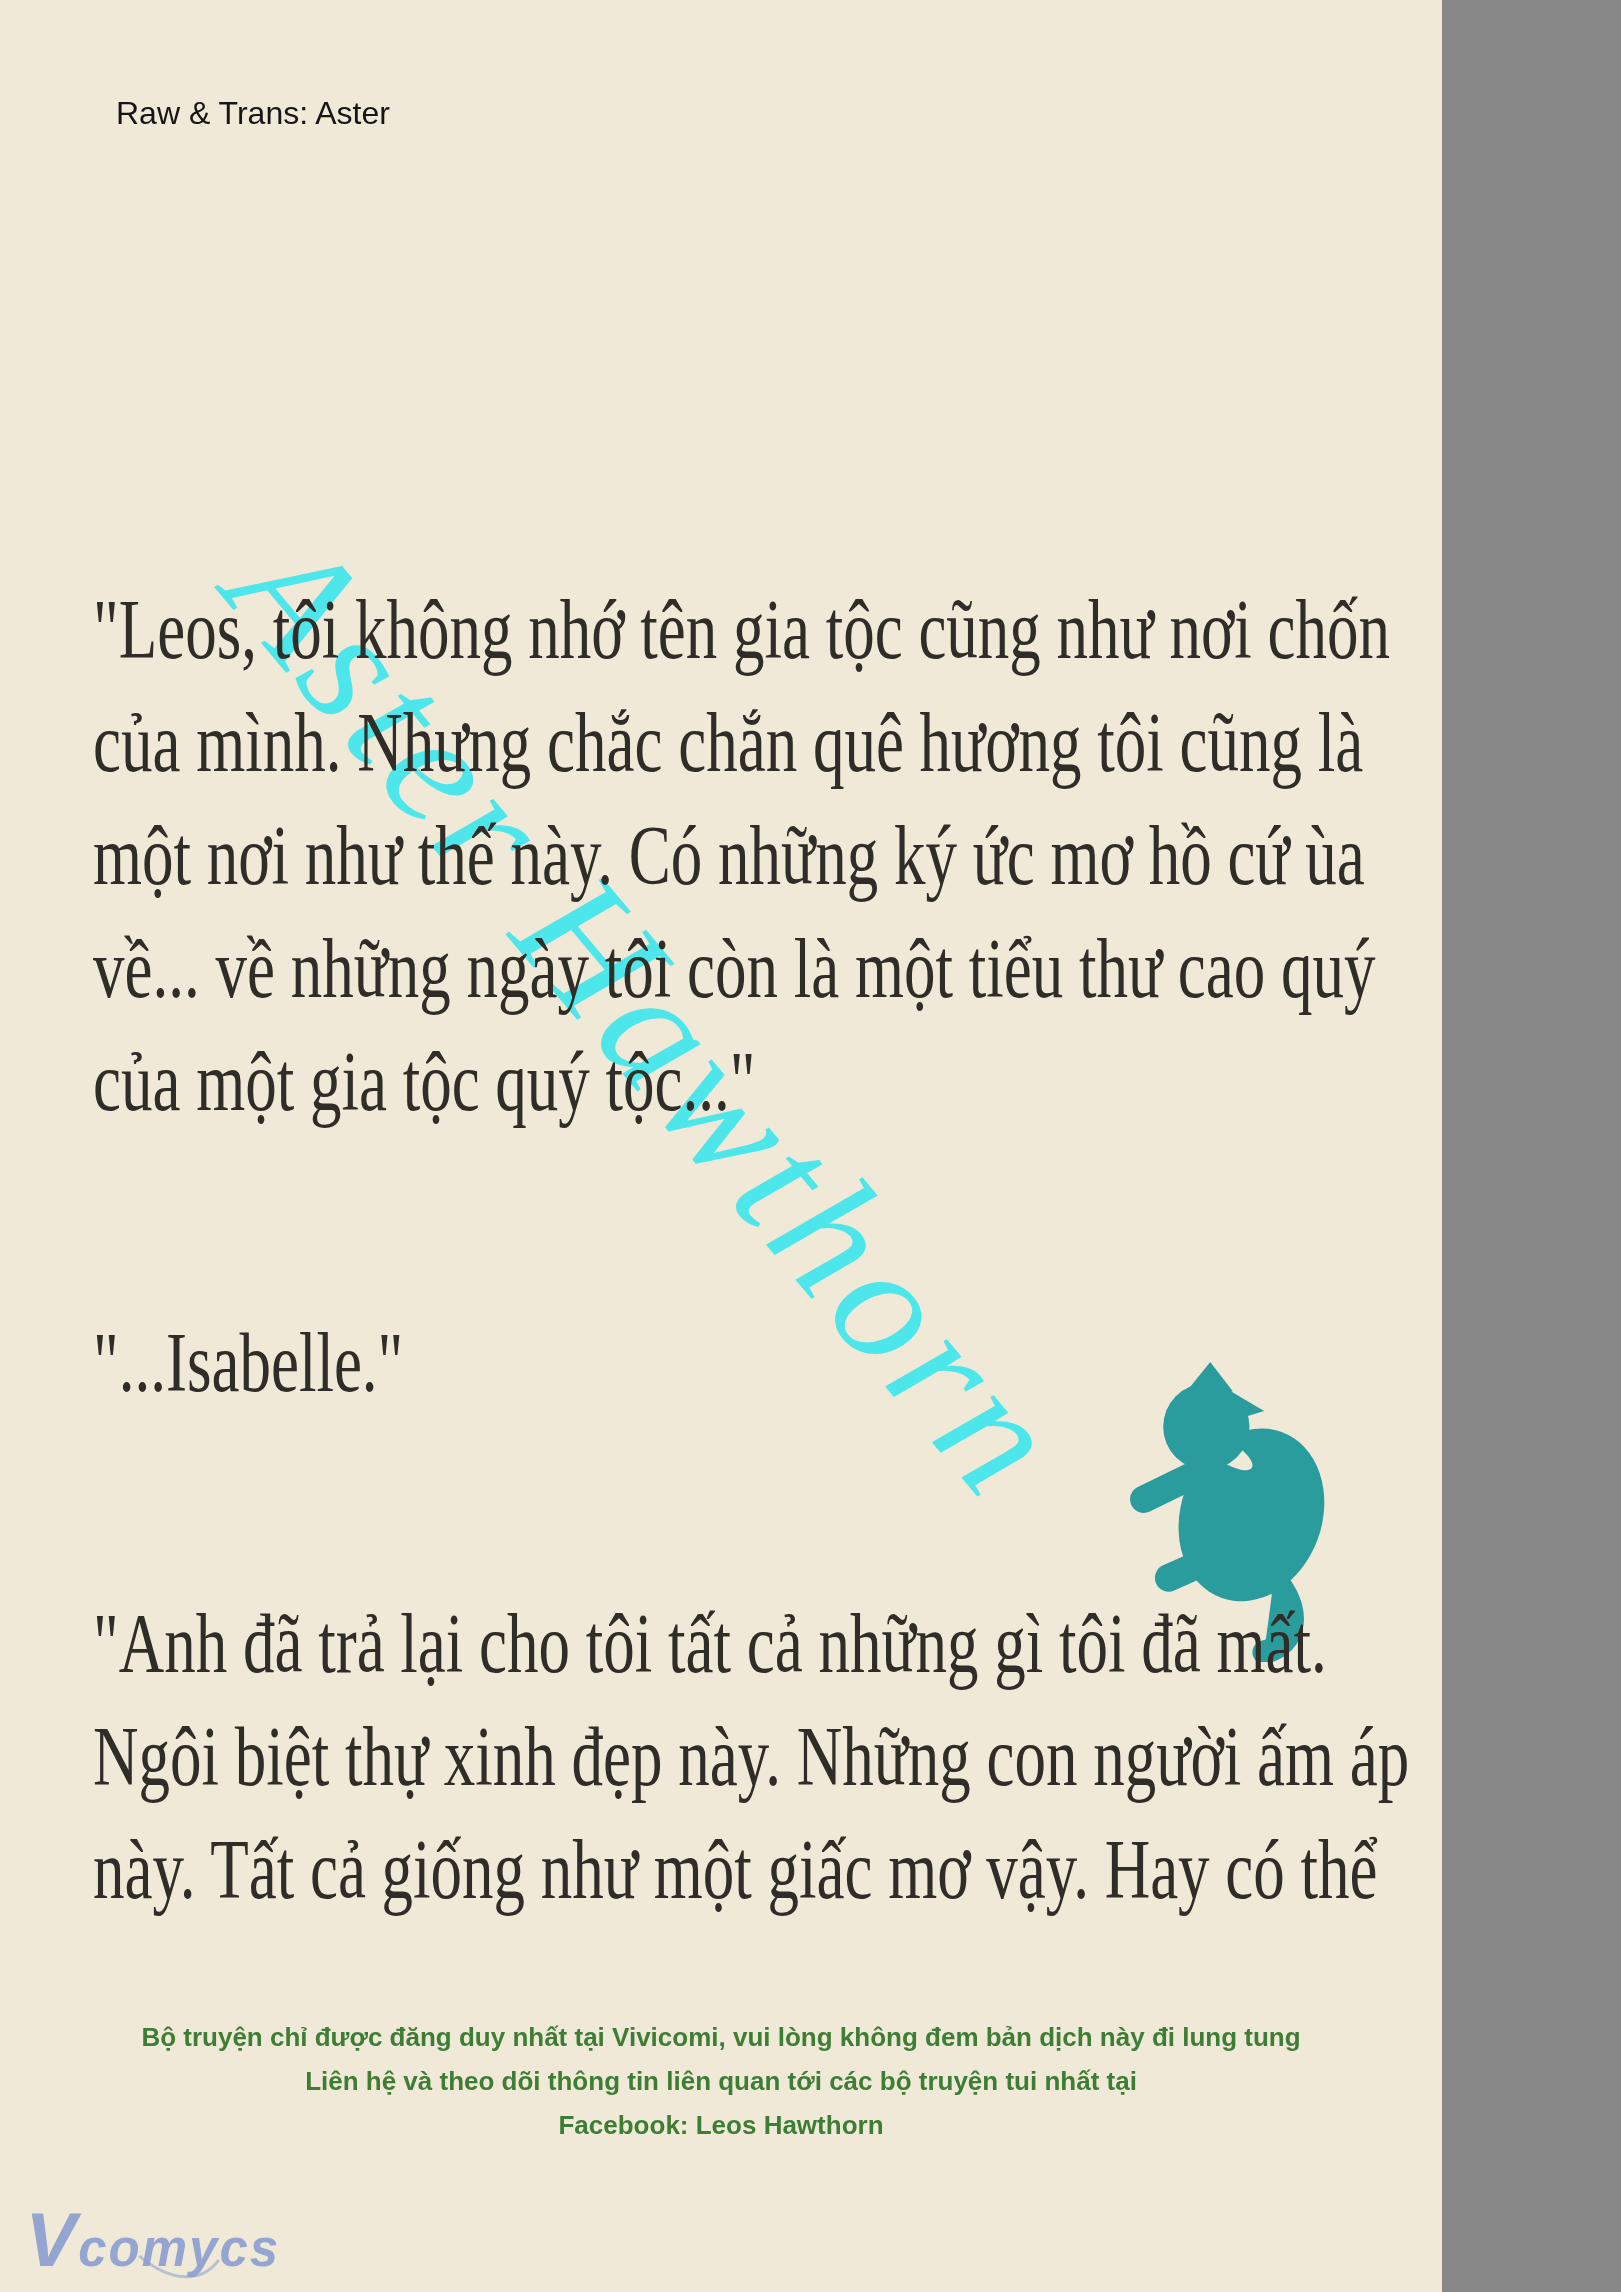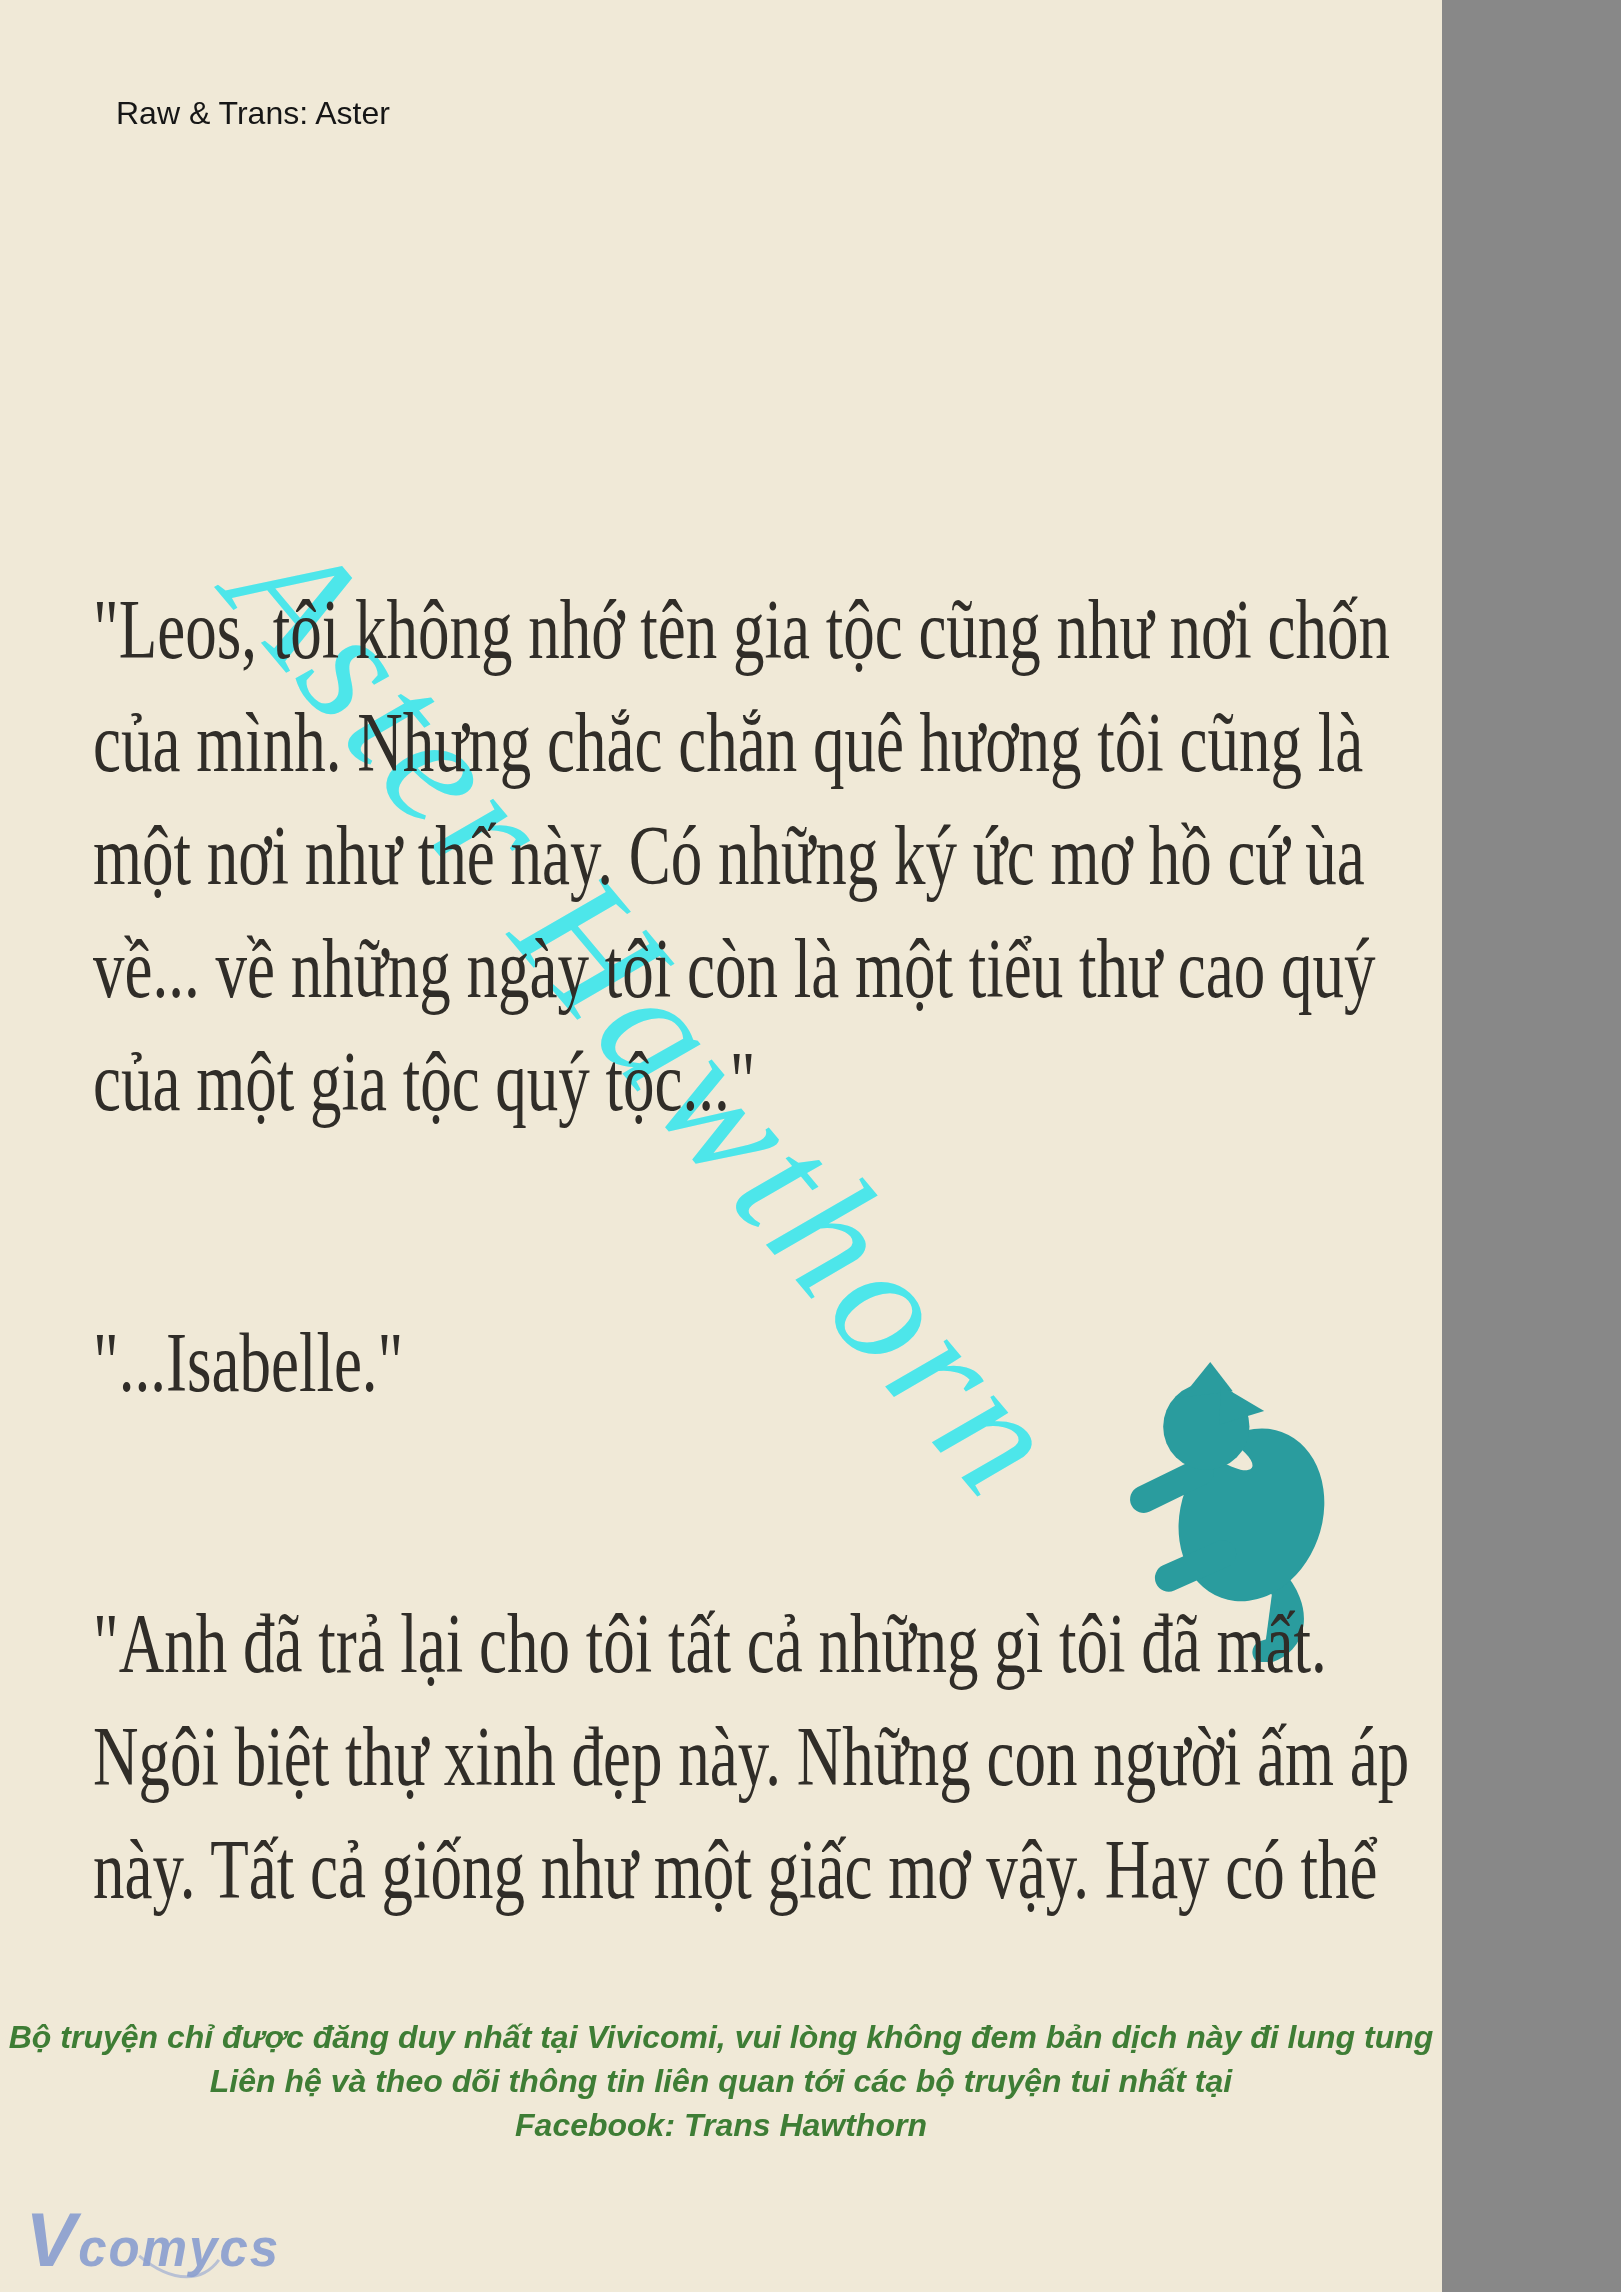--- a/index.html
+++ b/index.html
@@ -51,22 +51,22 @@
   }
   .p1{top:180px;}
   .p2{top:573px;}
   .p3{top:1306px;}
   .p4{top:1587px;}
   
   .footer{
     position:absolute;left:0;top:2015px;width:100%;
     text-align:center;
     font-family:"Liberation Sans", sans-serif;
-    font-style:italic;font-weight:bold;
-    font-size:32px;line-height:44px;
+    font-weight:bold;
+    font-size:26px;line-height:44px;
     color:#3e7d35;
     z-index:4;
   }
   
   .logo{
     position:absolute;left:25.5px;top:2201px;
     font-family:Liberation Sans, sans-serif;
     font-style:italic;font-weight:bold;
     font-size:51px;line-height:78px;
     letter-spacing:2px;
@@ -117,21 +117,21 @@
     <div class="para p4">
       <div class="line">"Anh đã trả lại cho tôi tất cả những gì tôi đã mất.</div>
       <div class="line">Ngôi biệt thự xinh đẹp này. Những con người ấm áp</div>
       <div class="line">này. Tất cả giống như một giấc mơ vậy. Hay có thể</div>
     </div>
   </div>
 
   <div class="footer">
     <div>Bộ truyện chỉ được đăng duy nhất tại Vivicomi, vui lòng không đem bản dịch này đi lung tung</div>
     <div>Liên hệ và theo dõi thông tin liên quan tới các bộ truyện tui nhất tại</div>
-    <div>Facebook: Trans Hawthorn</div>
+    <div>Facebook: Leos Hawthorn</div>
   </div>
 
   <div class="logo">Vcomycs</div>
   <svg class="logo-swirl" width="88" height="35" viewBox="0 0 90 36" xmlns="http://www.w3.org/2000/svg">
     <path d="M4,4 C40,34 70,30 86,8" fill="none" stroke="#8ba0d2" stroke-width="3"></path>
   </svg>
 
 </div>
 
 

